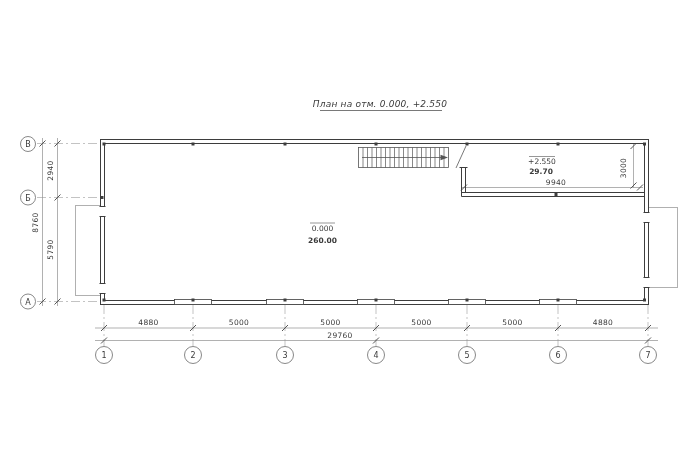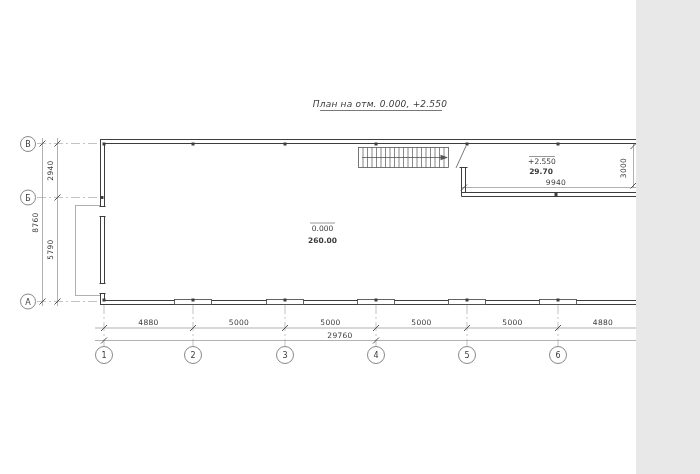--- a/index.html
+++ b/index.html
@@ -1,18 +1,18 @@
 <!DOCTYPE html>
 <html><head>
 <meta charset="utf-8">
 <style>
   html, body { margin: 0; padding: 0; background: #e8e8e8; }
   .sheet {
     position: relative;
-    width: 636px; height: 474px;
+    width: 700px; height: 474px;
     background: #ffffff;
     font-family: "DejaVu Sans", sans-serif;
     overflow: hidden;
   }
   svg text {
     font-family: "DejaVu Sans", sans-serif;
     fill: #3a3a3a;
   }
   .dim-text   { font-size: 7.5px; letter-spacing: 0.3px; }
   .bubble-text{ font-size: 8px; }

